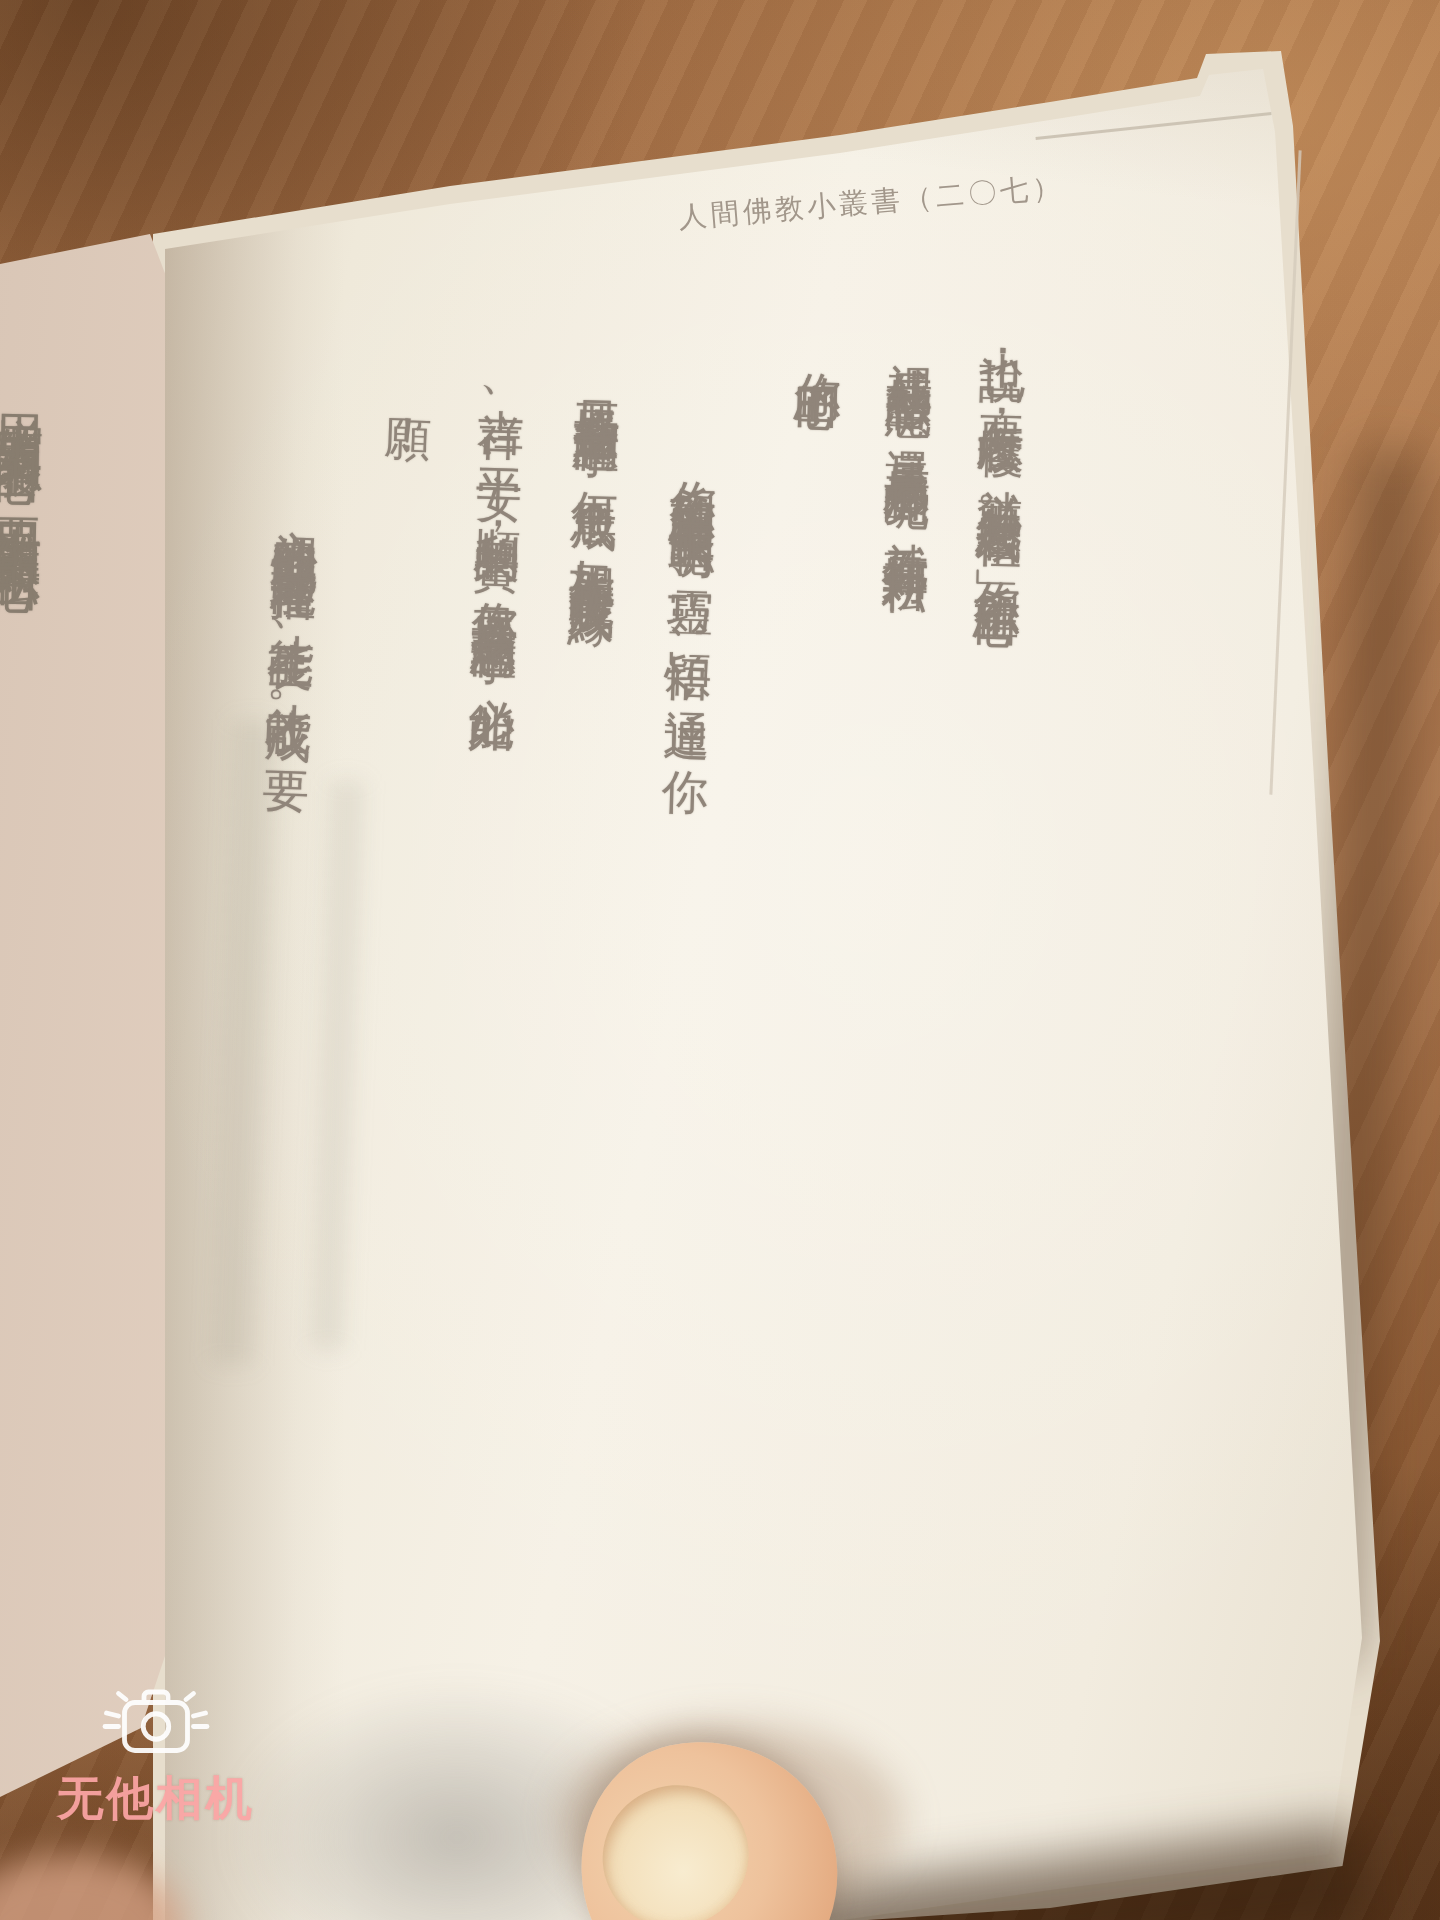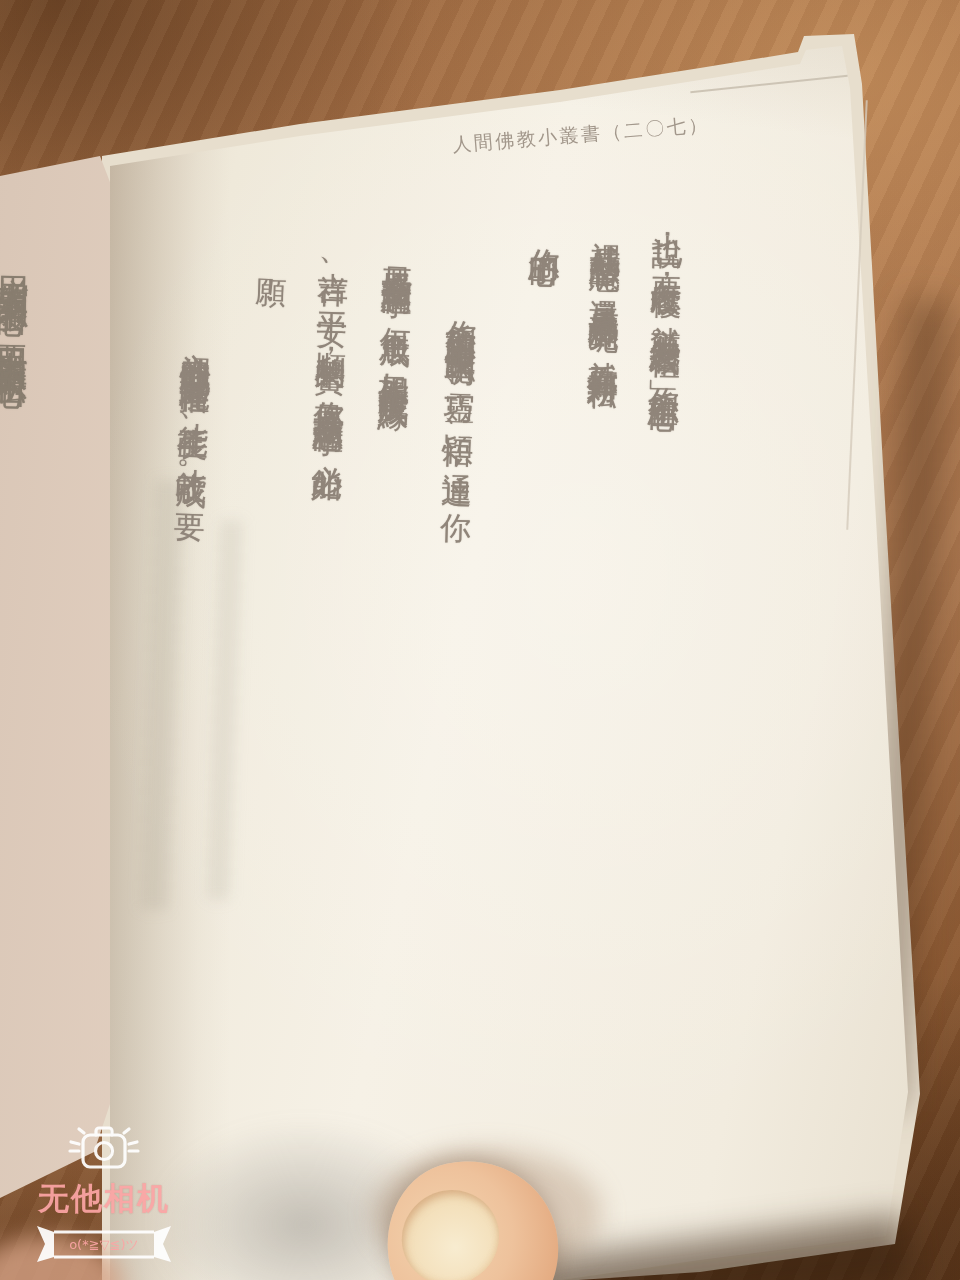--- a/index.html
+++ b/index.html
@@ -140,25 +140,15 @@
         <circle cx="38" cy="31" r="8.5"></circle>
         <path d="M5 22 l8 2"></path>
           <path d="M4 31 h9"></path>
         <path d="M71 22 l-8 2"></path>
           <path d="M72 31 h-9"></path>
         <path d="M13 9 l5 4"></path>
           <path d="M63 9 l-5 4"></path>
       </g>
     </svg>
     <div class="wm-title">无他相机</div>
-    <div class="wm-ribbon">
-      <svg width="140" height="42" viewBox="0 0 140 42">
-        <g fill="#ffffff">
-          <path d="M20 8 L3 2 L11 20 L3 38 L20 33 Z"></path>
-          <path d="M120 8 L137 2 L129 20 L137 38 L120 33 Z"></path>
-        </g>
-        <path d="M20 8 H120 M20 33 H120" stroke="#ffffff" stroke-width="3" fill="none"></path>
-      </svg>
-      <div class="wm-ribbon-text">o(*≧▽≦)ツ</div>
-    </div>
   </div>
 
 </div>
 
 </body></html>

